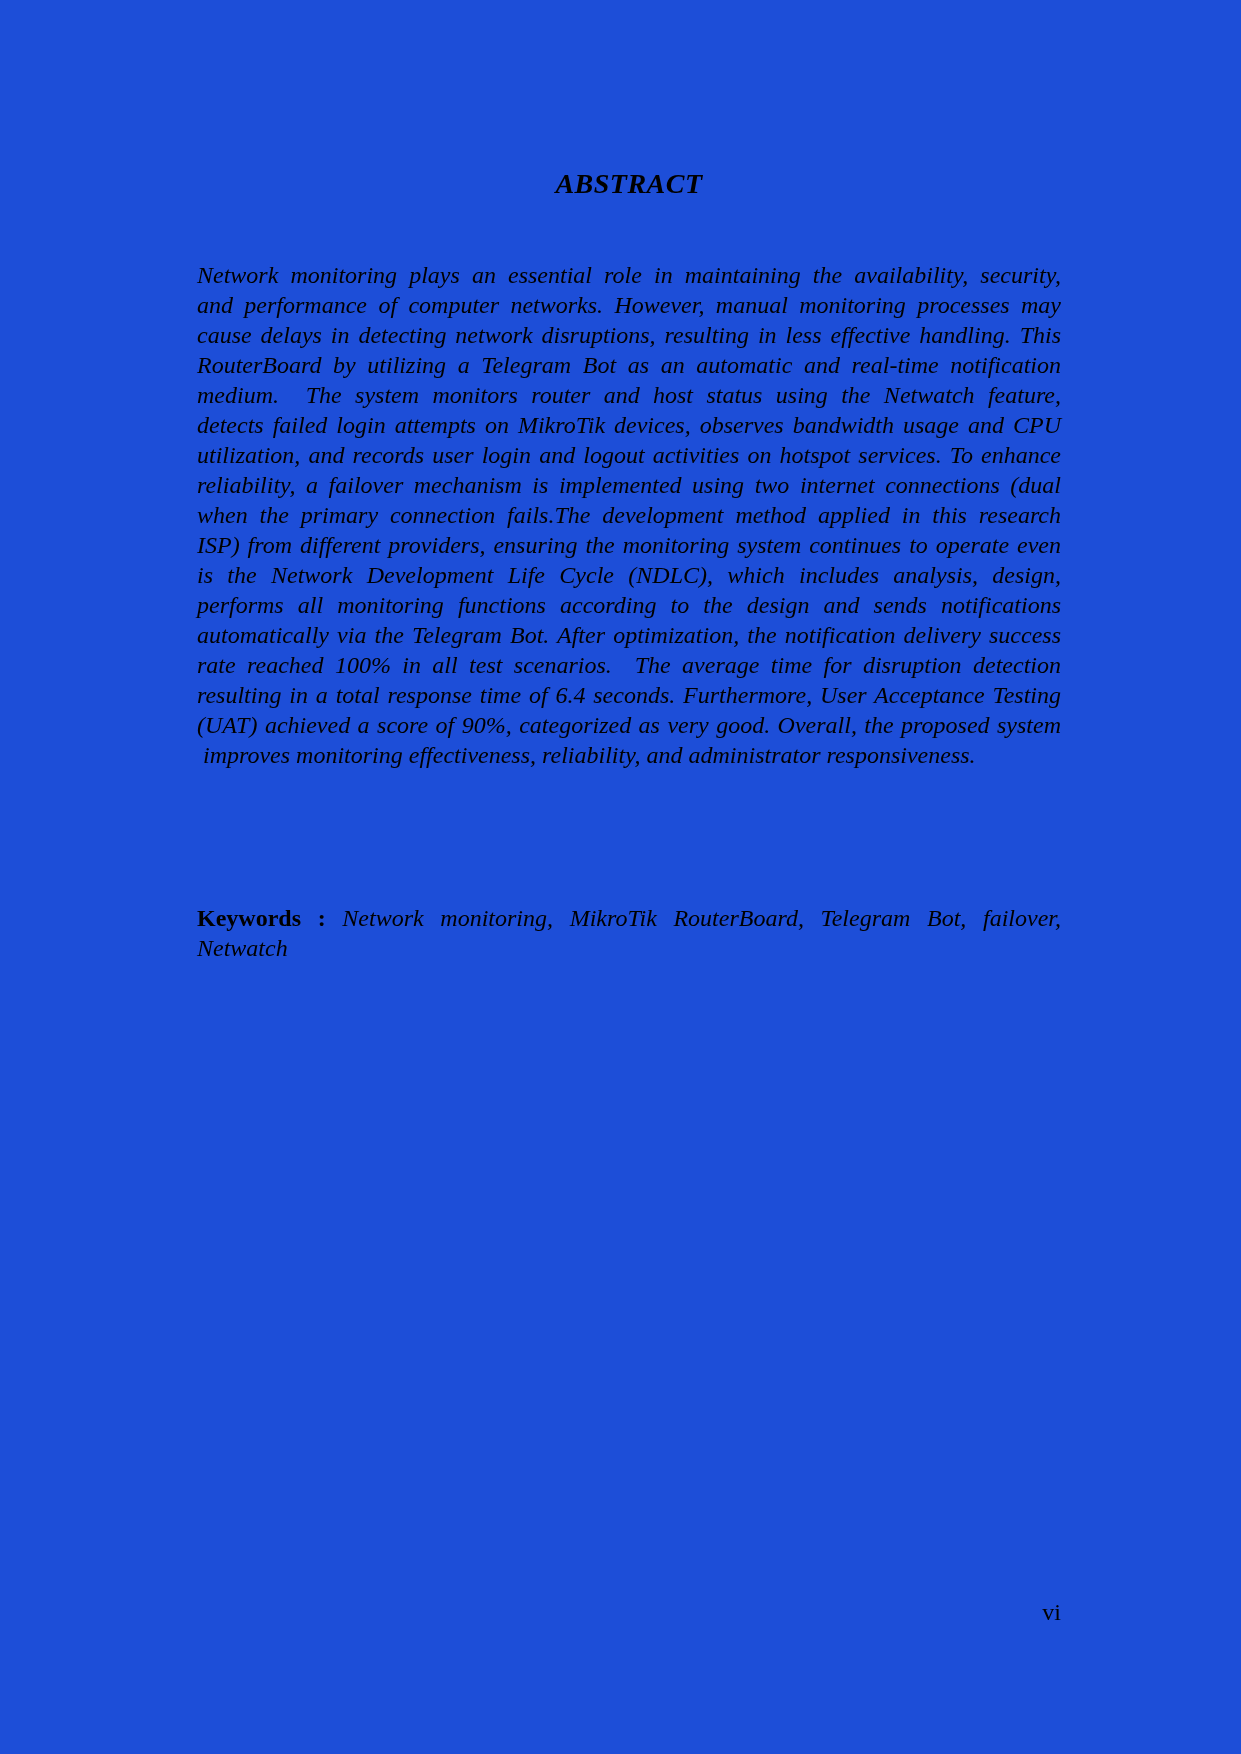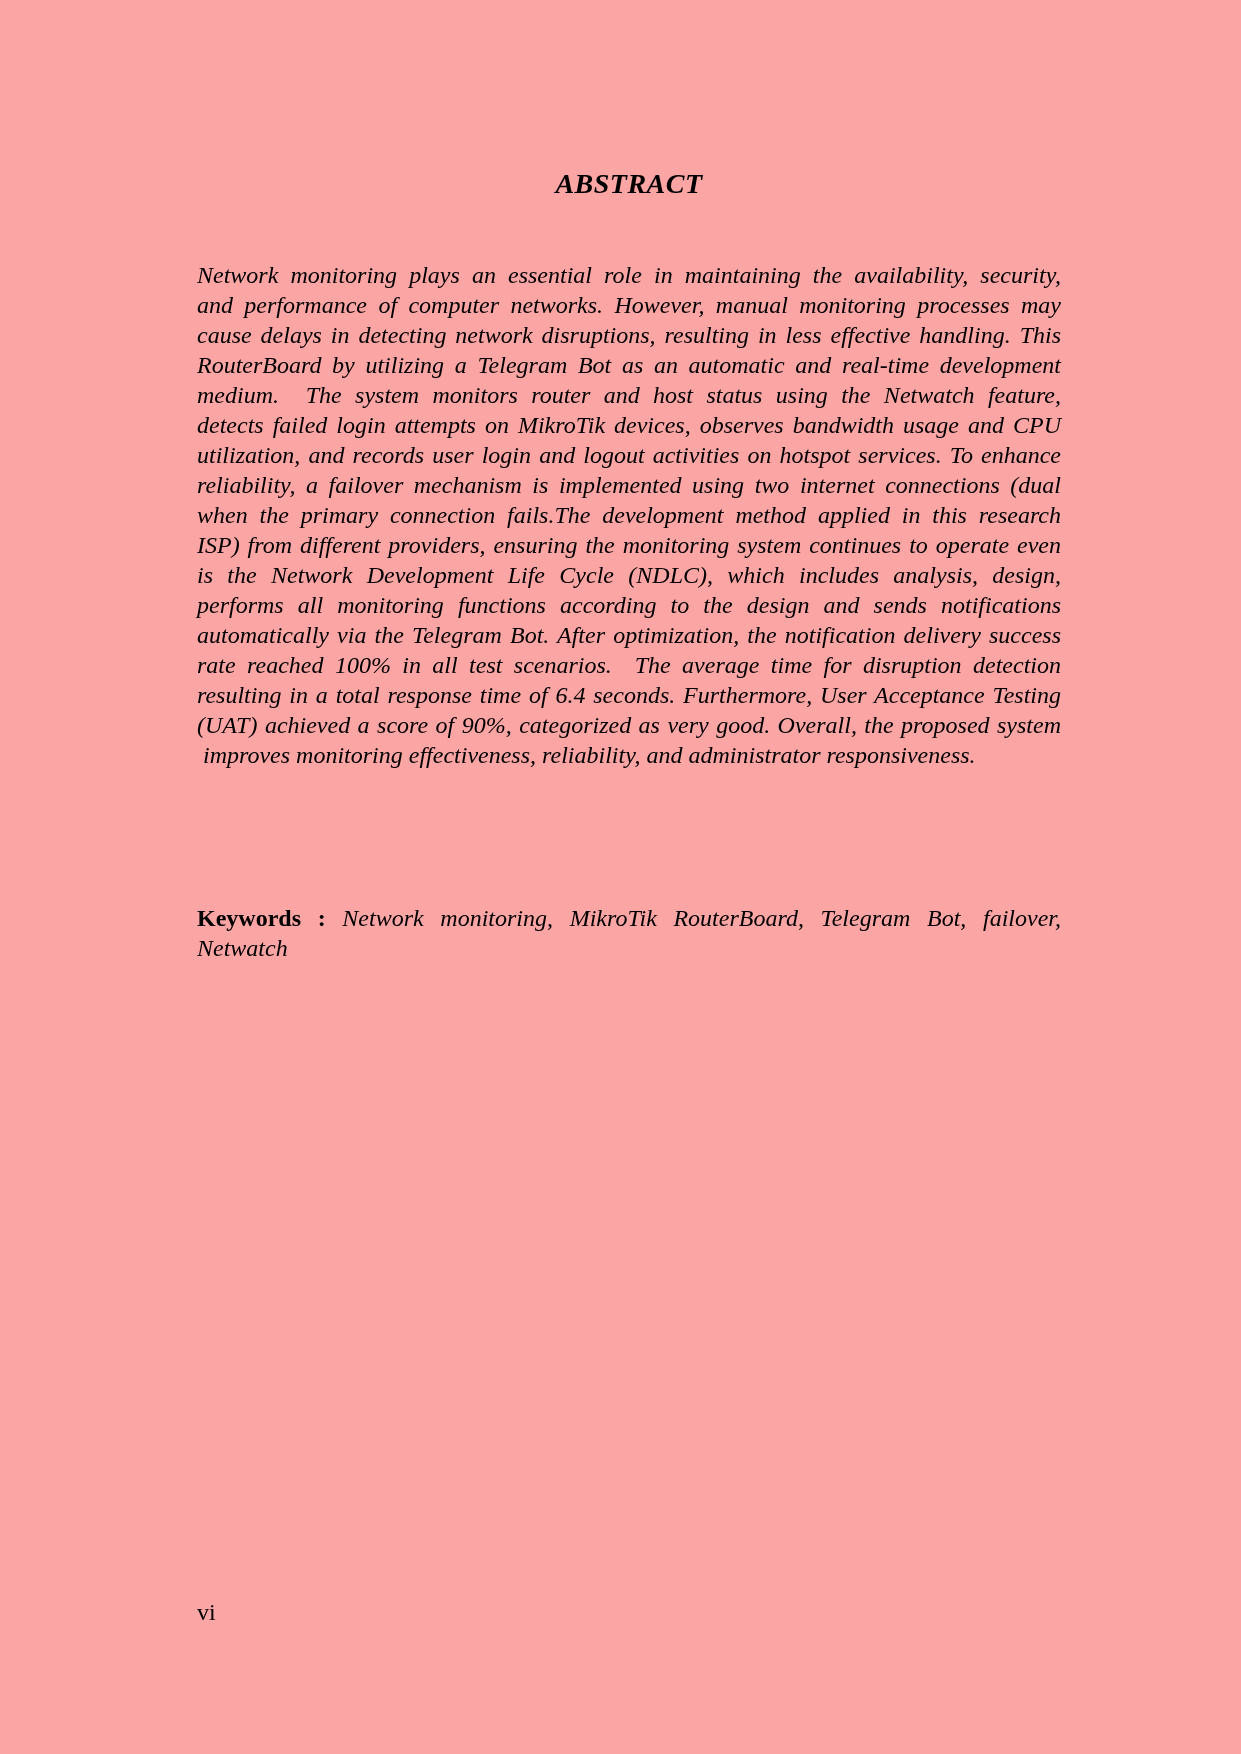--- a/index.html
+++ b/index.html
@@ -4,21 +4,21 @@
 <style>
   html, body {
     margin: 0;
     padding: 0;
     background: #ffffff;
   }
   .page {
     position: relative;
     width: 1241px;
     height: 1754px;
-    background: #fca5a5;
+    background: #1d4ed8;
     color: #000000;
     font-family: "Liberation Serif", serif;
     overflow: hidden;
   }
   .doc-title {
     position: absolute;
     left: 197px;
     top: 168px;
     width: 864px;
     margin: 0;
@@ -63,37 +63,37 @@
   }
   .kw-text {
     font-style: italic;
     margin-top: 35px;
   }
   .page-number {
     position: absolute;
     left: 197px;
     top: 1599px;
     width: 864px;
-    text-align: left;
+    text-align: right;
     font-size: 24px;
     font-style: normal;
   }
 </style>
 </head>
 <body>
 
 <div class="page">
 
   <h1 class="doc-title">ABSTRACT</h1>
 
   <div class="abstract-body">
       <div class="para-line">Network monitoring plays an essential role in maintaining the availability, security,</div>
       <div class="para-line">and performance of computer networks. However, manual monitoring processes may</div>
       <div class="para-line">cause delays in detecting network disruptions, resulting in less effective handling. This</div>
-      <div class="para-line">RouterBoard by utilizing a Telegram Bot as an automatic and real-time development</div>
+      <div class="para-line">RouterBoard by utilizing a Telegram Bot as an automatic and real-time notification</div>
       <div class="para-line">medium.&nbsp; The system monitors router and host status using the Netwatch feature,</div>
       <div class="para-line">detects failed login attempts on MikroTik devices, observes bandwidth usage and CPU</div>
       <div class="para-line">utilization, and records user login and logout activities on hotspot services. To enhance</div>
       <div class="para-line">reliability, a failover mechanism is implemented using two internet connections (dual</div>
       <div class="para-line">when the primary connection fails.The development method applied in this research</div>
       <div class="para-line">ISP) from different providers, ensuring the monitoring system continues to operate even</div>
       <div class="para-line">is the Network Development Life Cycle (NDLC), which includes analysis, design,</div>
       <div class="para-line">performs all monitoring functions according to the design and sends notifications</div>
       <div class="para-line">automatically via the Telegram Bot. After optimization, the notification delivery success</div>
       <div class="para-line">rate reached 100% in all test scenarios.&nbsp; The average time for disruption detection</div>

